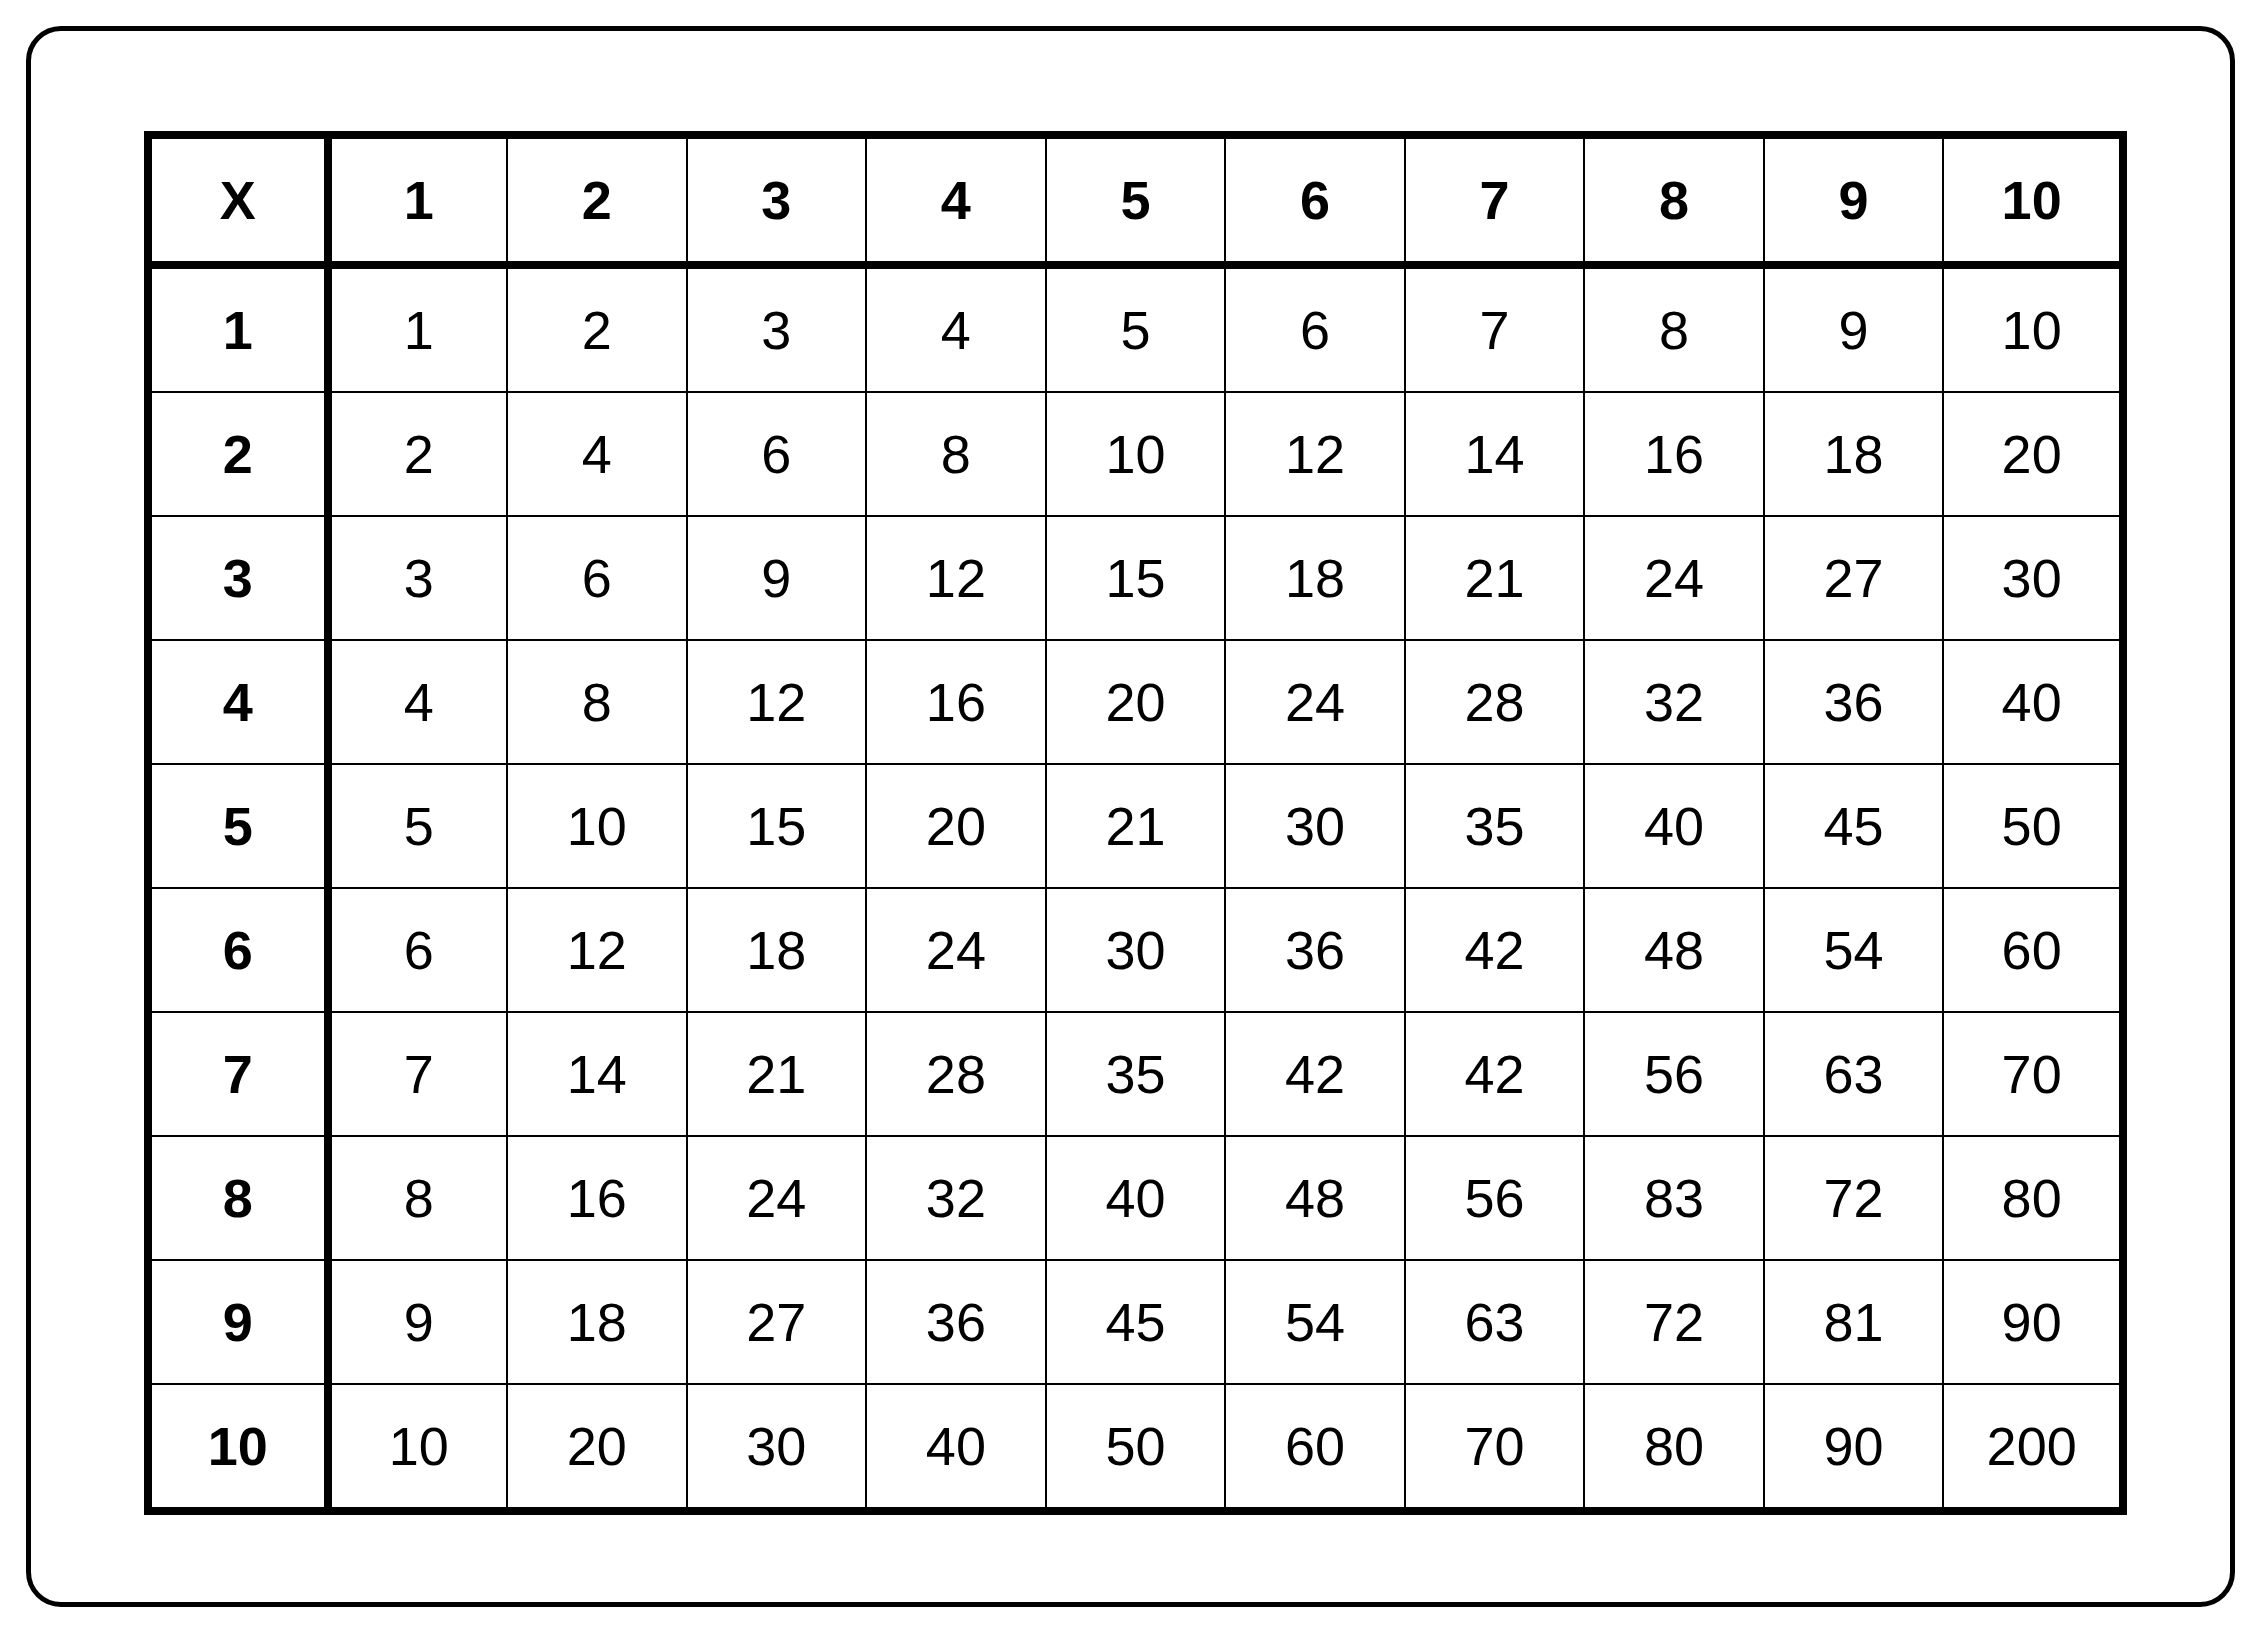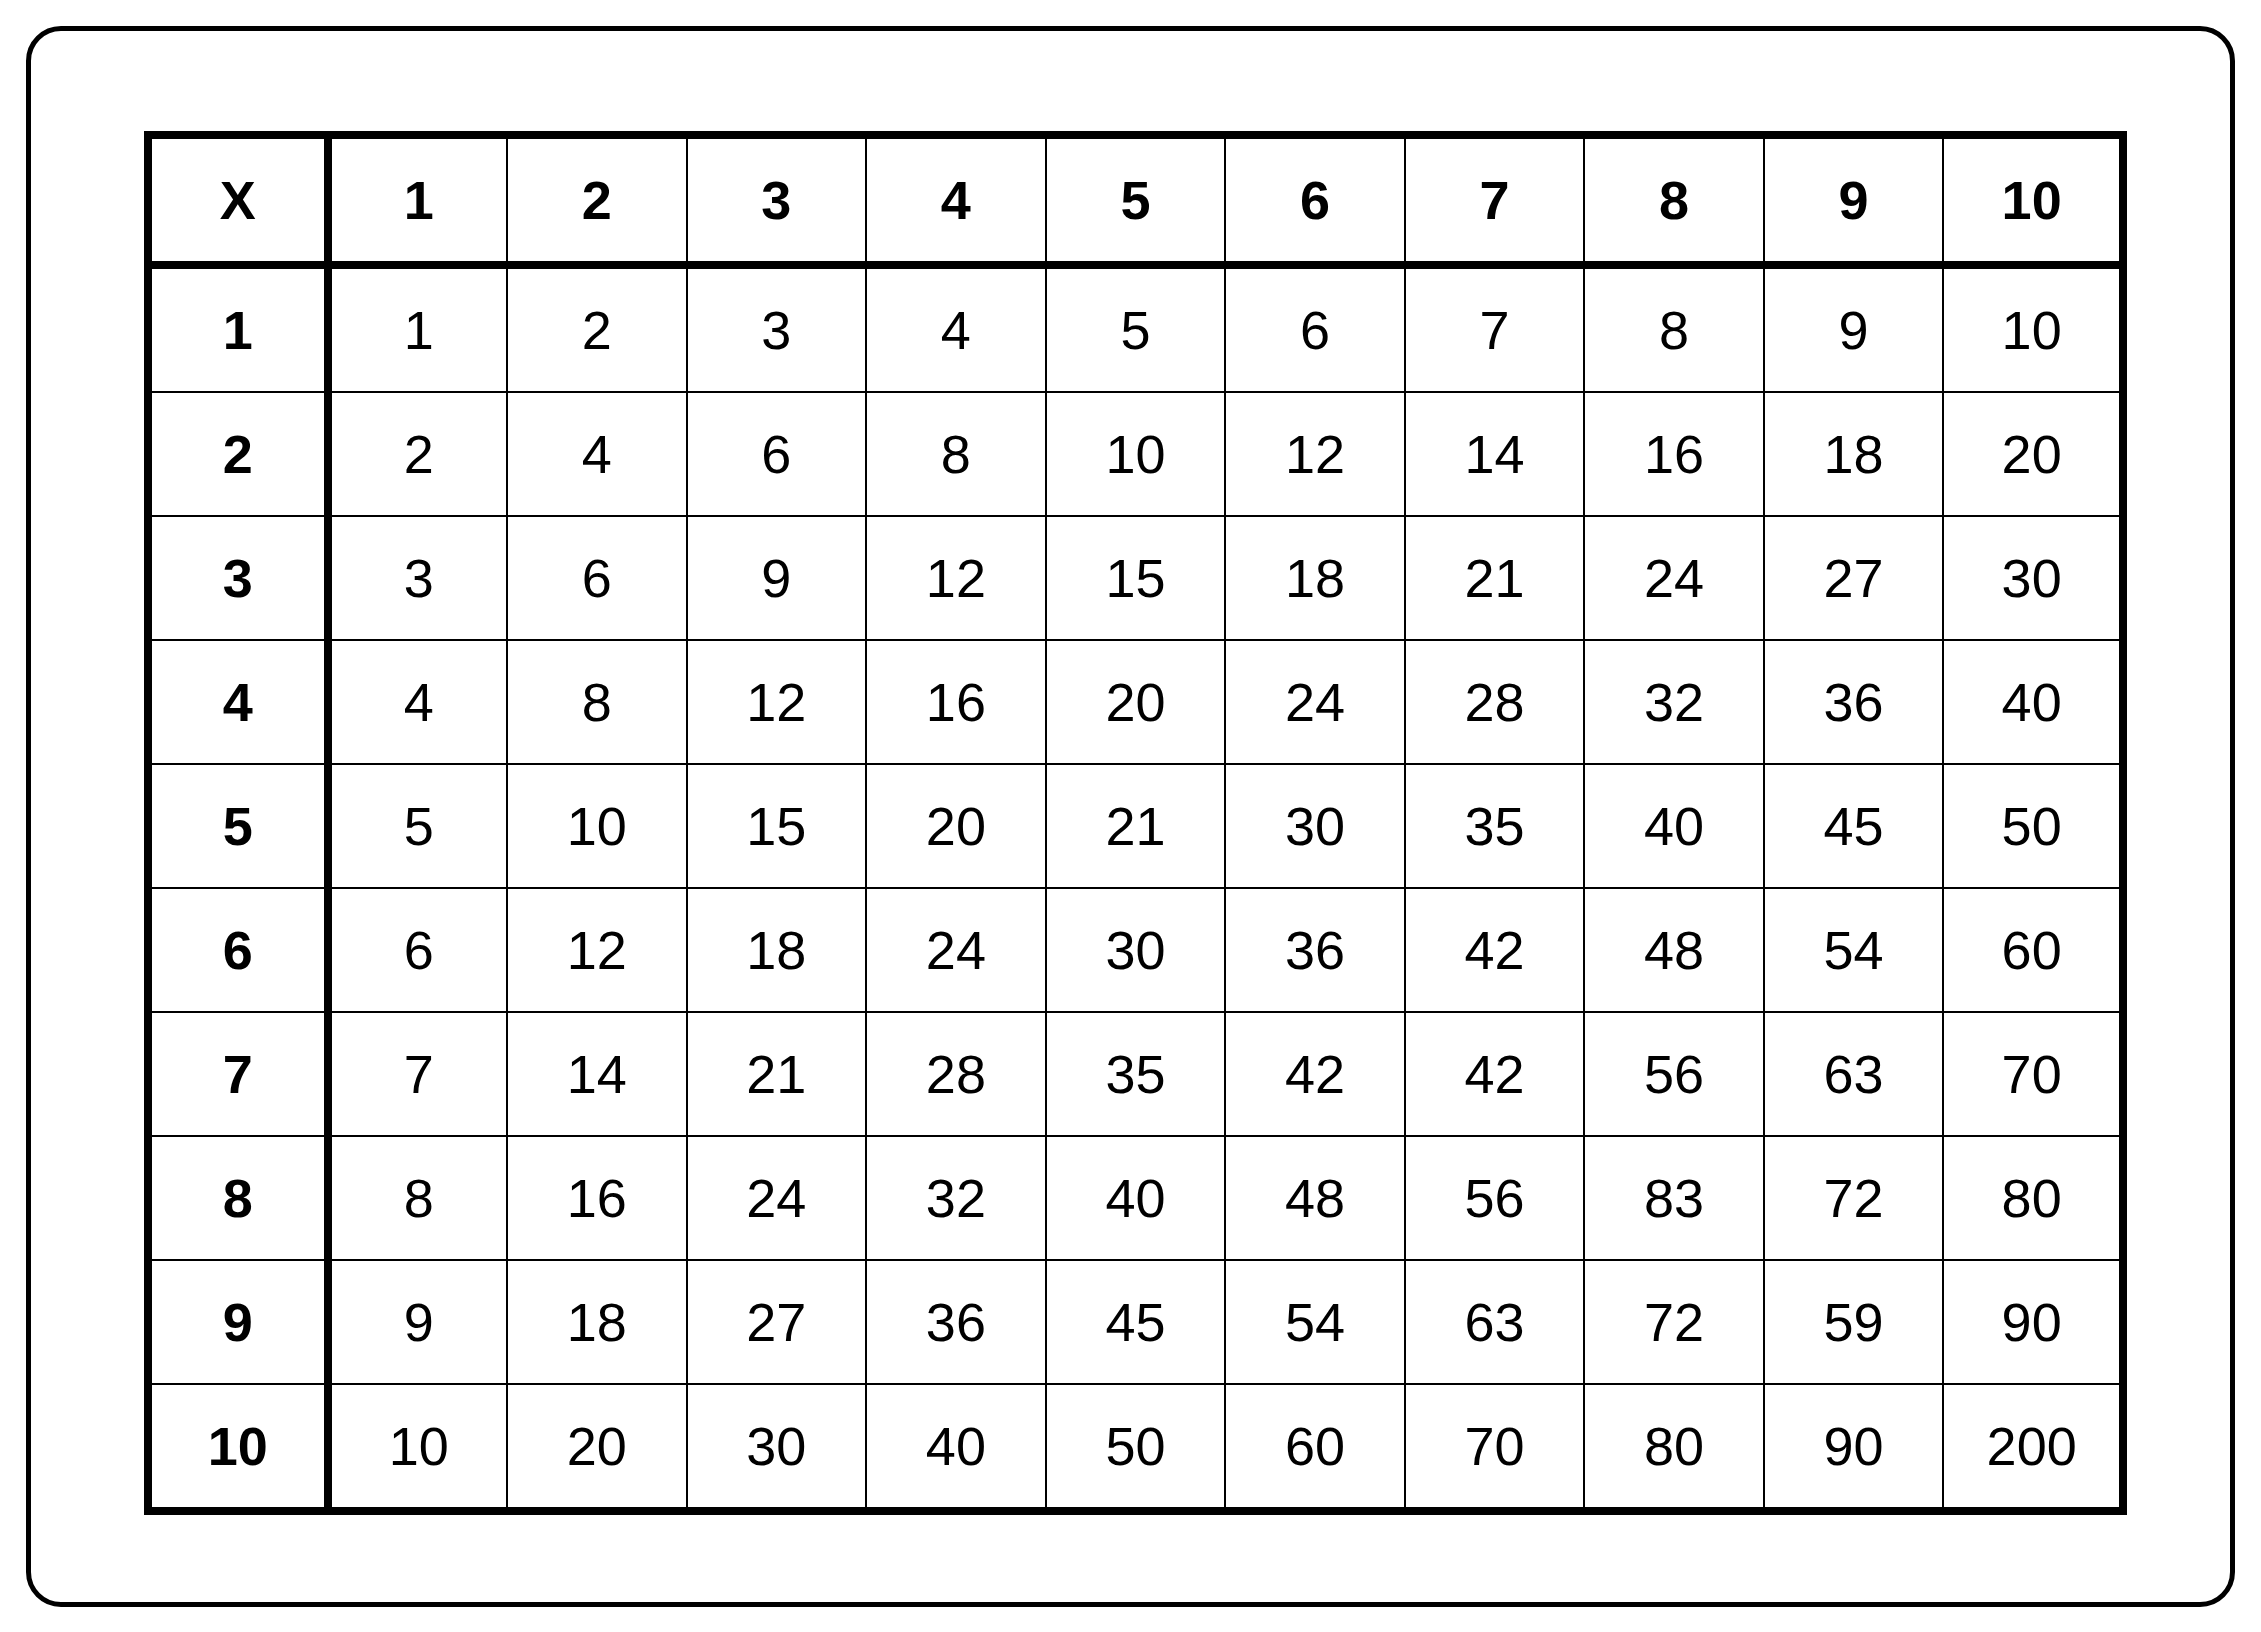--- a/index.html
+++ b/index.html
@@ -182,21 +182,21 @@
     <tr>
       <th>9</th>
       <td>9</td>
       <td>18</td>
       <td>27</td>
       <td>36</td>
       <td>45</td>
       <td>54</td>
       <td>63</td>
       <td>72</td>
-      <td>59</td>
+      <td>81</td>
       <td>90</td>
     </tr>
     <tr>
       <th>10</th>
       <td>10</td>
       <td>20</td>
       <td>30</td>
       <td>40</td>
       <td>50</td>
       <td>60</td>

